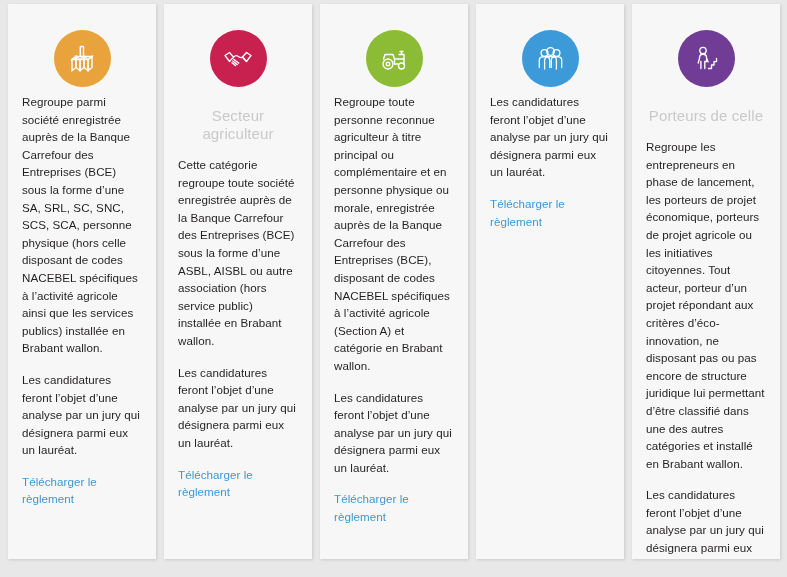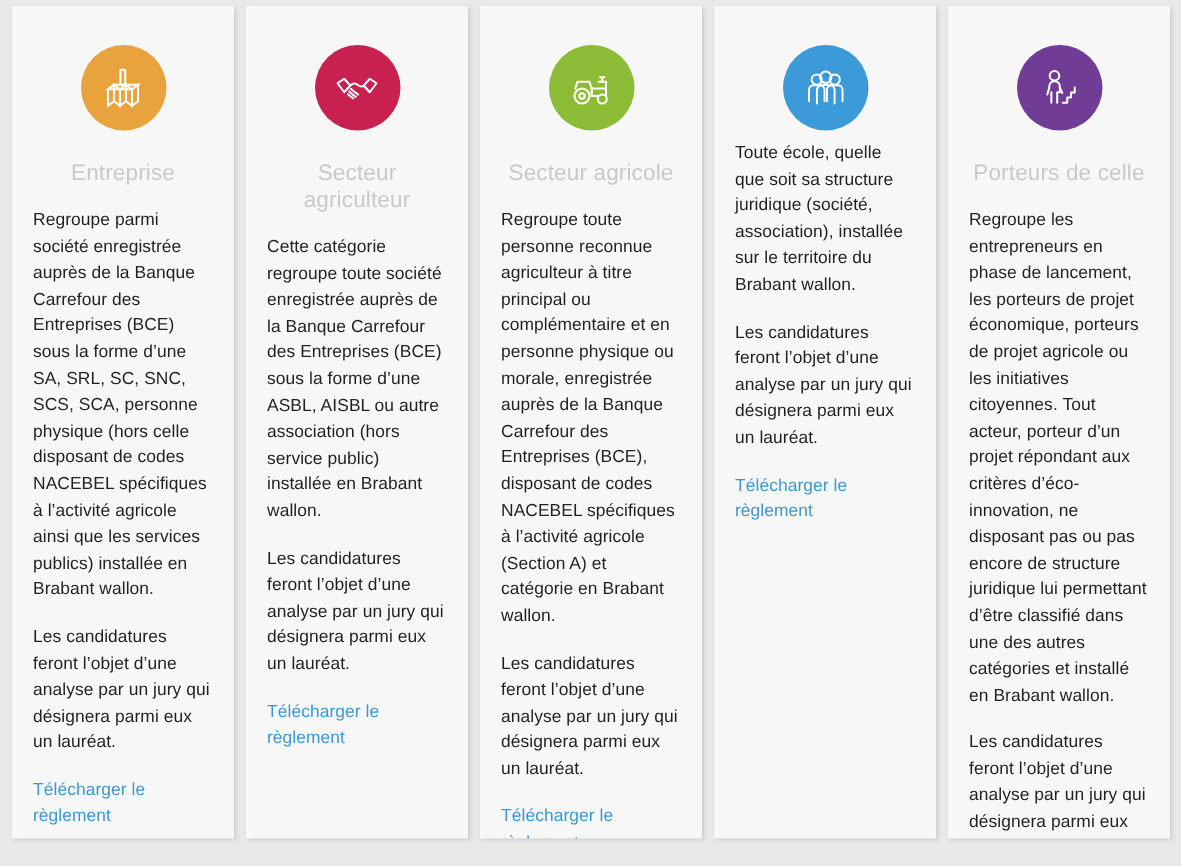--- a/index.html
+++ b/index.html
@@ -89,21 +89,20 @@
             <path d="M6 16.5 L10 13.5 L10 24.5 L6 27.5 Z"></path>
             <path d="M10 13.5 L14 16.5 L14 27.5 L10 24.5 Z"></path>
             <path d="M14 16.5 L18 13.5 L18 24.5 L14 27.5 Z"></path>
             <path d="M18 13.5 L22 16.5 L22 27.5 L18 24.5 Z"></path>
             <path d="M22 16.5 L26 13.5 L26 24.5 L22 27.5 Z"></path>
             <path d="M6 16.5 L10 13.5 L26 13.5 L22 16.5 Z"></path>
           </svg>
         </span>
       </div>
     </div>
-    <div class="card-title">Entreprise</div>
     <div class="card-body">
       <p>Regroupe parmi société enregistrée auprès de la Banque Carrefour des Entreprises (BCE) sous la forme d’une SA, SRL, SC, SNC, SCS, SCA, personne physique (hors celle disposant de codes NACEBEL spécifiques à l’activité agricole ainsi que les services publics) installée en Brabant wallon.</p>
       <p>Les candidatures feront l’objet d’une analyse par un jury qui désignera parmi eux un lauréat.</p>
       <a class="card-link" href="#">Télécharger le règlement</a>
     </div>
   </div>
 
   <div class="card">
     <div class="icon-wrap">
       <div class="icon-circle" style="background:#c8214f">
@@ -139,21 +138,20 @@
             <path d="M6.5 17 L8 12.5 L16 12.5 L17.5 17"></path>
             <path d="M17.5 17 L17.5 22 L21.5 22"></path>
             <path d="M17.5 17 L27 17 L27 22.2"></path>
             <path d="M22 12.5 L27 12.5 L27 17"></path>
             <path d="M23 9.5 L26 9.5"></path>
             <path d="M24.5 9.5 L24.5 12.5"></path>
           </svg>
         </span>
       </div>
     </div>
-    <div class="card-title">Secteur agricole</div>
     <div class="card-body">
       <p>Regroupe toute personne reconnue agriculteur à titre principal ou complémentaire et en personne physique ou morale, enregistrée auprès de la Banque Carrefour des Entreprises (BCE), disposant de codes NACEBEL spécifiques à l’activité agricole (Section A) et catégorie en Brabant wallon.</p>
       <p>Les candidatures feront l’objet d’une analyse par un jury qui désignera parmi eux un lauréat.</p>
       <a class="card-link" href="#">Télécharger le règlement</a>
     </div>
   </div>
 
   <div class="card">
     <div class="icon-wrap">
       <div class="icon-circle" style="background:#3d9ad8">
@@ -163,21 +161,20 @@
             <path d="M5.3 25.5 L5.3 18 C5.3 16 6.8 14.8 8.6 14.8 L12.4 14.8 C14.2 14.8 15.7 16 15.7 18 L15.7 25.5"></path>
             <circle cx="22.5" cy="11" r="3.4"></circle>
             <path d="M17.3 25.5 L17.3 18 C17.3 16 18.8 14.8 20.6 14.8 L24.4 14.8 C26.2 14.8 27.7 16 27.7 18 L27.7 25.5"></path>
             <circle cx="16.5" cy="9.5" r="3.8"></circle>
             <path d="M10.6 27 L10.6 18.3 C10.6 16.1 12.3 14.7 14.3 14.7 L18.7 14.7 C20.7 14.7 22.4 16.1 22.4 18.3 L22.4 27"></path>
           </svg>
         </span>
       </div>
     </div>
     <div class="card-body">
-      <p>Toute école, quelle que soit sa structure juridique (société, association), installée sur le territoire du Brabant wallon.</p>
       <p>Les candidatures feront l’objet d’une analyse par un jury qui désignera parmi eux un lauréat.</p>
       <a class="card-link" href="#">Télécharger le règlement</a>
     </div>
   </div>
 
   <div class="card">
     <div class="icon-wrap">
       <div class="icon-circle" style="background:#713c96">
         <span>
           <svg width="33" height="33" viewBox="0 0 33 33" fill="none" stroke="#ffffff" stroke-width="1.35" stroke-linejoin="round" stroke-linecap="round">

